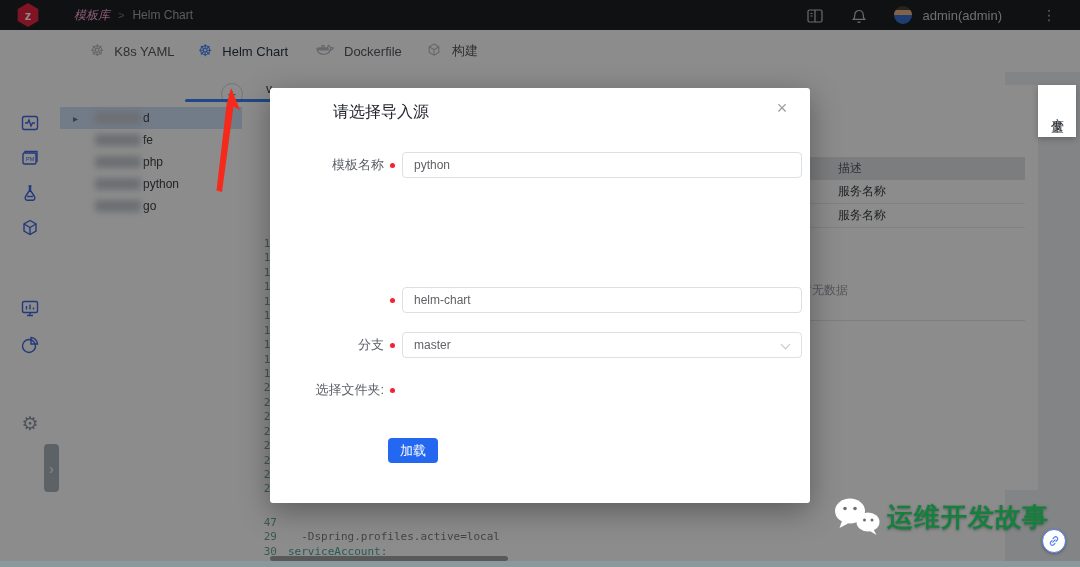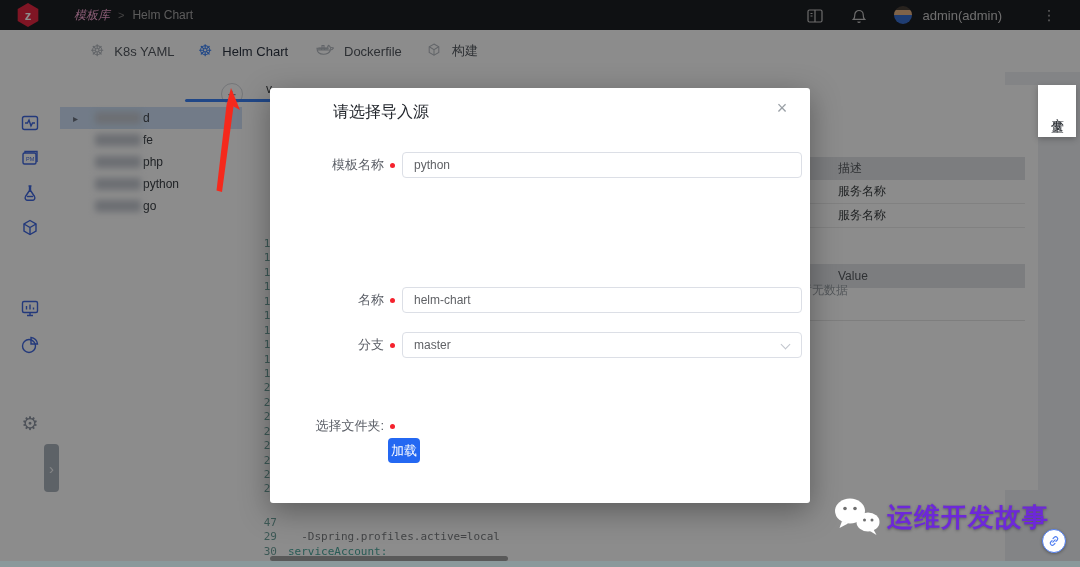--- a/index.html
+++ b/index.html
@@ -86,40 +86,40 @@
              box-shadow:0 2px 6px rgba(0,0,0,.25); display:flex; align-items:center; justify-content:center;
              writing-mode:vertical-rl; letter-spacing:3px; font-size:13px; color:#2f3338; }
   .bottom-strip { position:absolute; left:0; top:561px; width:1080px; height:6px; background:#8a999b; z-index:55; }
 
   
   .modal { position:absolute; left:270px; top:88px; width:540px; height:415px; background:#ffffff; border-radius:3px;
            box-shadow:0 8px 30px rgba(0,0,0,.35); z-index:100; }
   .m-title { position:absolute; left:30px; top:14px; font-size:16px; color:#1f2329; font-weight:500;margin-left:33px; }
   .m-close { position:absolute; right:18px; top:10px; font-size:18px; color:#9aa0a6; width:20px; text-align:center; }
   .f-row { position:absolute; left:12px; width:540px; height:40px; }
-  .fr1{top:64px;} .fr2{top:109px;} .fr3{top:154px;} .fr4{top:199px;} .fr5{top:244px;} .fr6{top:289px;margin-top:36px;}
+  .fr1{top:64px;} .fr2{top:109px;} .fr3{top:154px;} .fr4{top:199px;} .fr5{top:244px;} .fr6{top:289px;}
   .f-label { position:absolute; left:0; width:102px; text-align:right; font-size:13px; color:#5a5e66; line-height:26px; }
   .f-req { position:absolute; left:108px; top:11px; width:5px; height:5px; border-radius:50%; background:#f5222d; }
   .f-control { position:absolute; left:120px; width:400px; height:26px; border:1px solid #dcdfe6; border-radius:4px;
                background:#fff; font-size:12px; color:#606266; line-height:24px; padding:0 26px 0 11px;
                display:flex; align-items:center; overflow:hidden; }
   .chev { position:absolute; right:12px; top:8px; width:7px; height:7px;
           border-right:1px solid #c0c4cc; border-bottom:1px solid #c0c4cc; transform:rotate(45deg); }
   .vblur { display:inline-block; height:12px; background:#d8dbe0; border-radius:2px; filter:blur(3px); margin:0 4px; }
   .blur-wide{ width:170px; } .blur-med{ width:90px; } .blur-sm{ width:26px; }
   .f-folder { position:absolute; left:120px; height:26px; display:flex; align-items:center; font-size:12px; color:#606266; }
   .plus-circle { width:22px; height:22px; border:1px solid #3b82f6; border-radius:50%; color:#3b82f6;
                  font-size:14px; line-height:20px; text-align:center; margin-left:9px; }
-  .load-btn { position:absolute; left:118px; top:350px; height:25px; padding:0 3px; background:#2468f2; border-radius:4px;
+  .load-btn { position:absolute; left:118px; top:350px; height:25px; padding:0 12px; background:#2468f2; border-radius:4px;
               color:#ffffff; font-size:13px; line-height:25px; display:inline-block; }
 
   
   .arrow-svg { position:absolute; left:0; top:0; z-index:110; pointer-events:none; }
   .watermark { position:absolute; left:833px; top:496px; z-index:70; display:flex; align-items:center; gap:6px; }
-  .wm-text { color:#6d28d9; font-size:26px; font-weight:bold; text-shadow:0 1px 3px rgba(0,0,0,.35); letter-spacing:1px; }
+  .wm-text { color:#15803d; font-size:26px; font-weight:bold; text-shadow:0 1px 3px rgba(0,0,0,.35); letter-spacing:1px; }
   .link-btn { position:absolute; left:1042px; top:529px; width:24px; height:24px; border-radius:50%; background:#ffffff;
               border:1px solid #4f7df0; z-index:70; display:flex; align-items:center; justify-content:center;
               box-shadow:0 1px 3px rgba(0,0,0,.3); }
 </style>
 </head>
 <body>
 
 <div class="app">
 
   <div class="tree-panel">
@@ -185,21 +185,20 @@
       <span class="gno">31</span>
       
     </div>
     <div class="hscroll"></div>
   </div>
 
   <div class="drawer">
     <div class="drow header dr1">描述</div>
     <div class="drow dr2">服务名称</div>
     <div class="drow dr3">服务名称</div>
-    <div class="drow header dr-value">Value</div>
     <div class="d-empty">暂无数据</div>
     <div class="d-divider"></div>
   </div>
 
   <div class="sidebar">
     <div class="side-ico si1">
       <svg viewBox="0 0 20 20">
           <rect x="2.5" y="3.5" width="15" height="13" rx="2"></rect>
           <polyline points="5,10 7.5,10 9,7 11,13 12.5,10 15,10"></polyline>
         </svg>
@@ -310,21 +309,20 @@
       <span class="f-label">模板名称</span>
       <span class="f-req"></span>
       <div class="f-control">
           <span>python</span>
         </div>
     </div>
 
 
 
     <div class="f-row fr4">
-      <span class="f-label">名称</span>
       <span class="f-req"></span>
       <div class="f-control">
           <span>helm-chart</span>
         </div>
     </div>
 
     <div class="f-row fr5">
       <span class="f-label">分支</span>
       <span class="f-req"></span>
       <div class="f-control">

